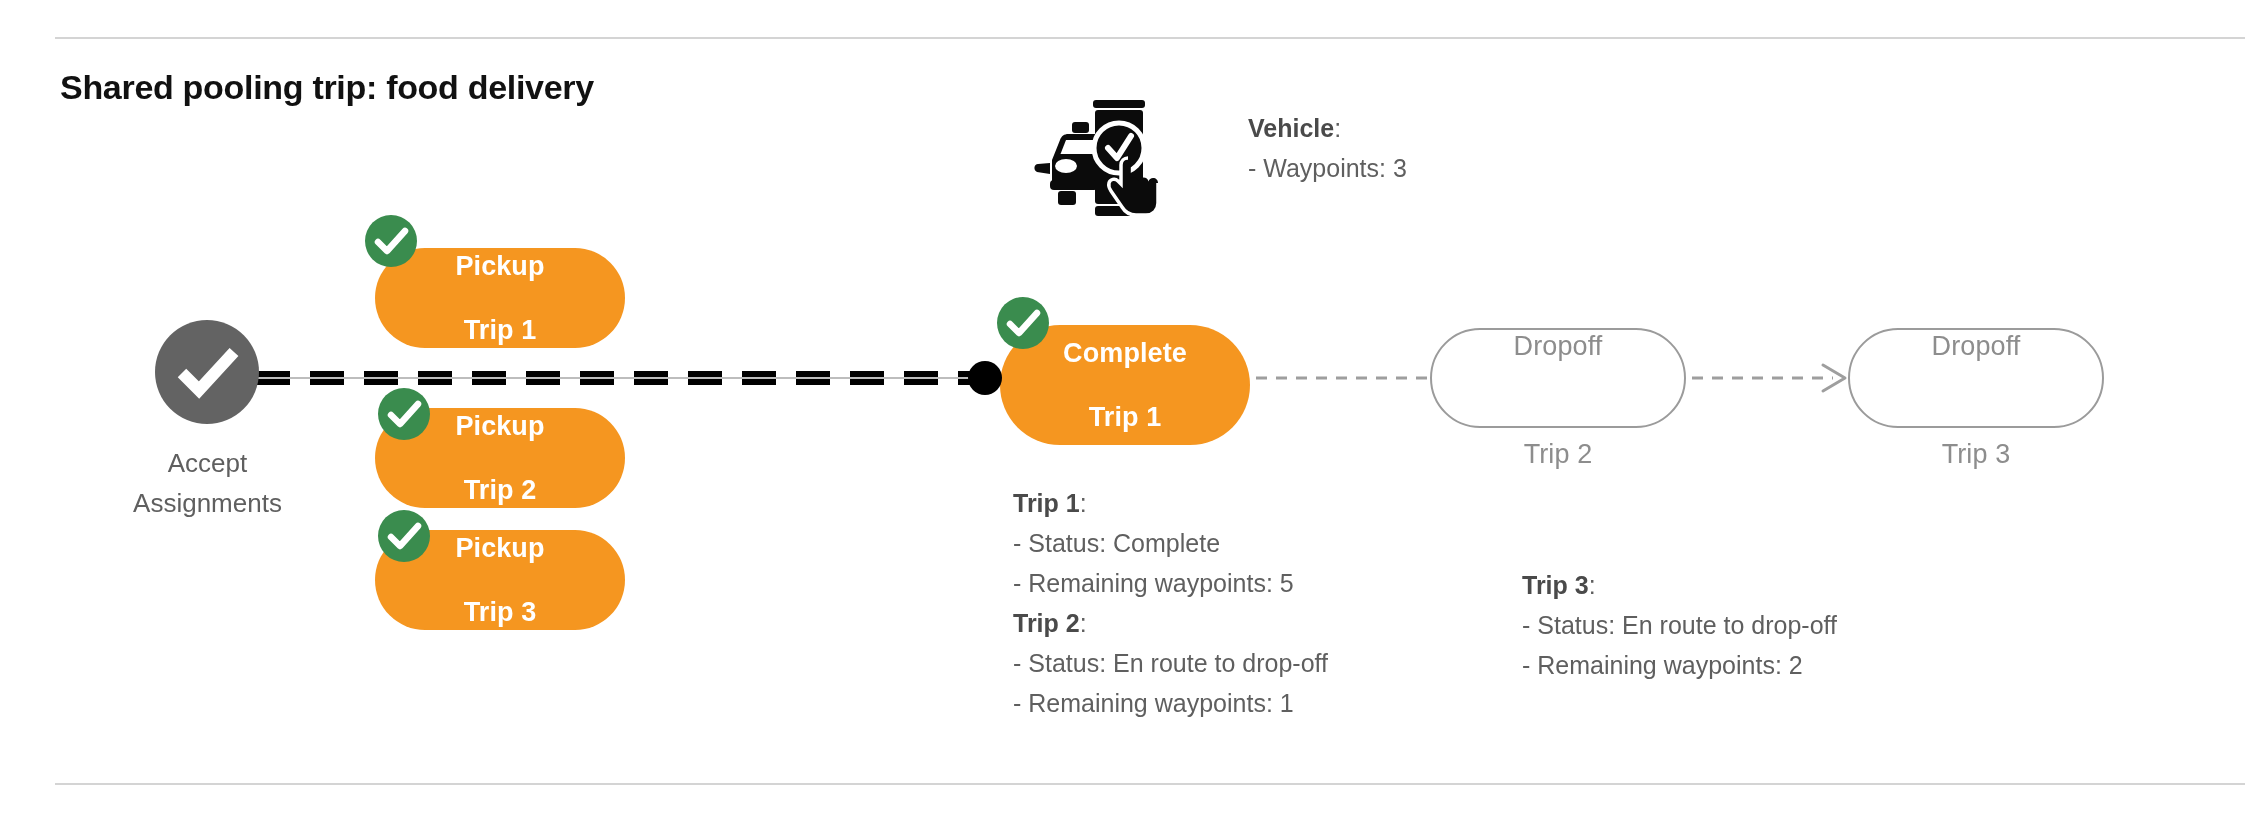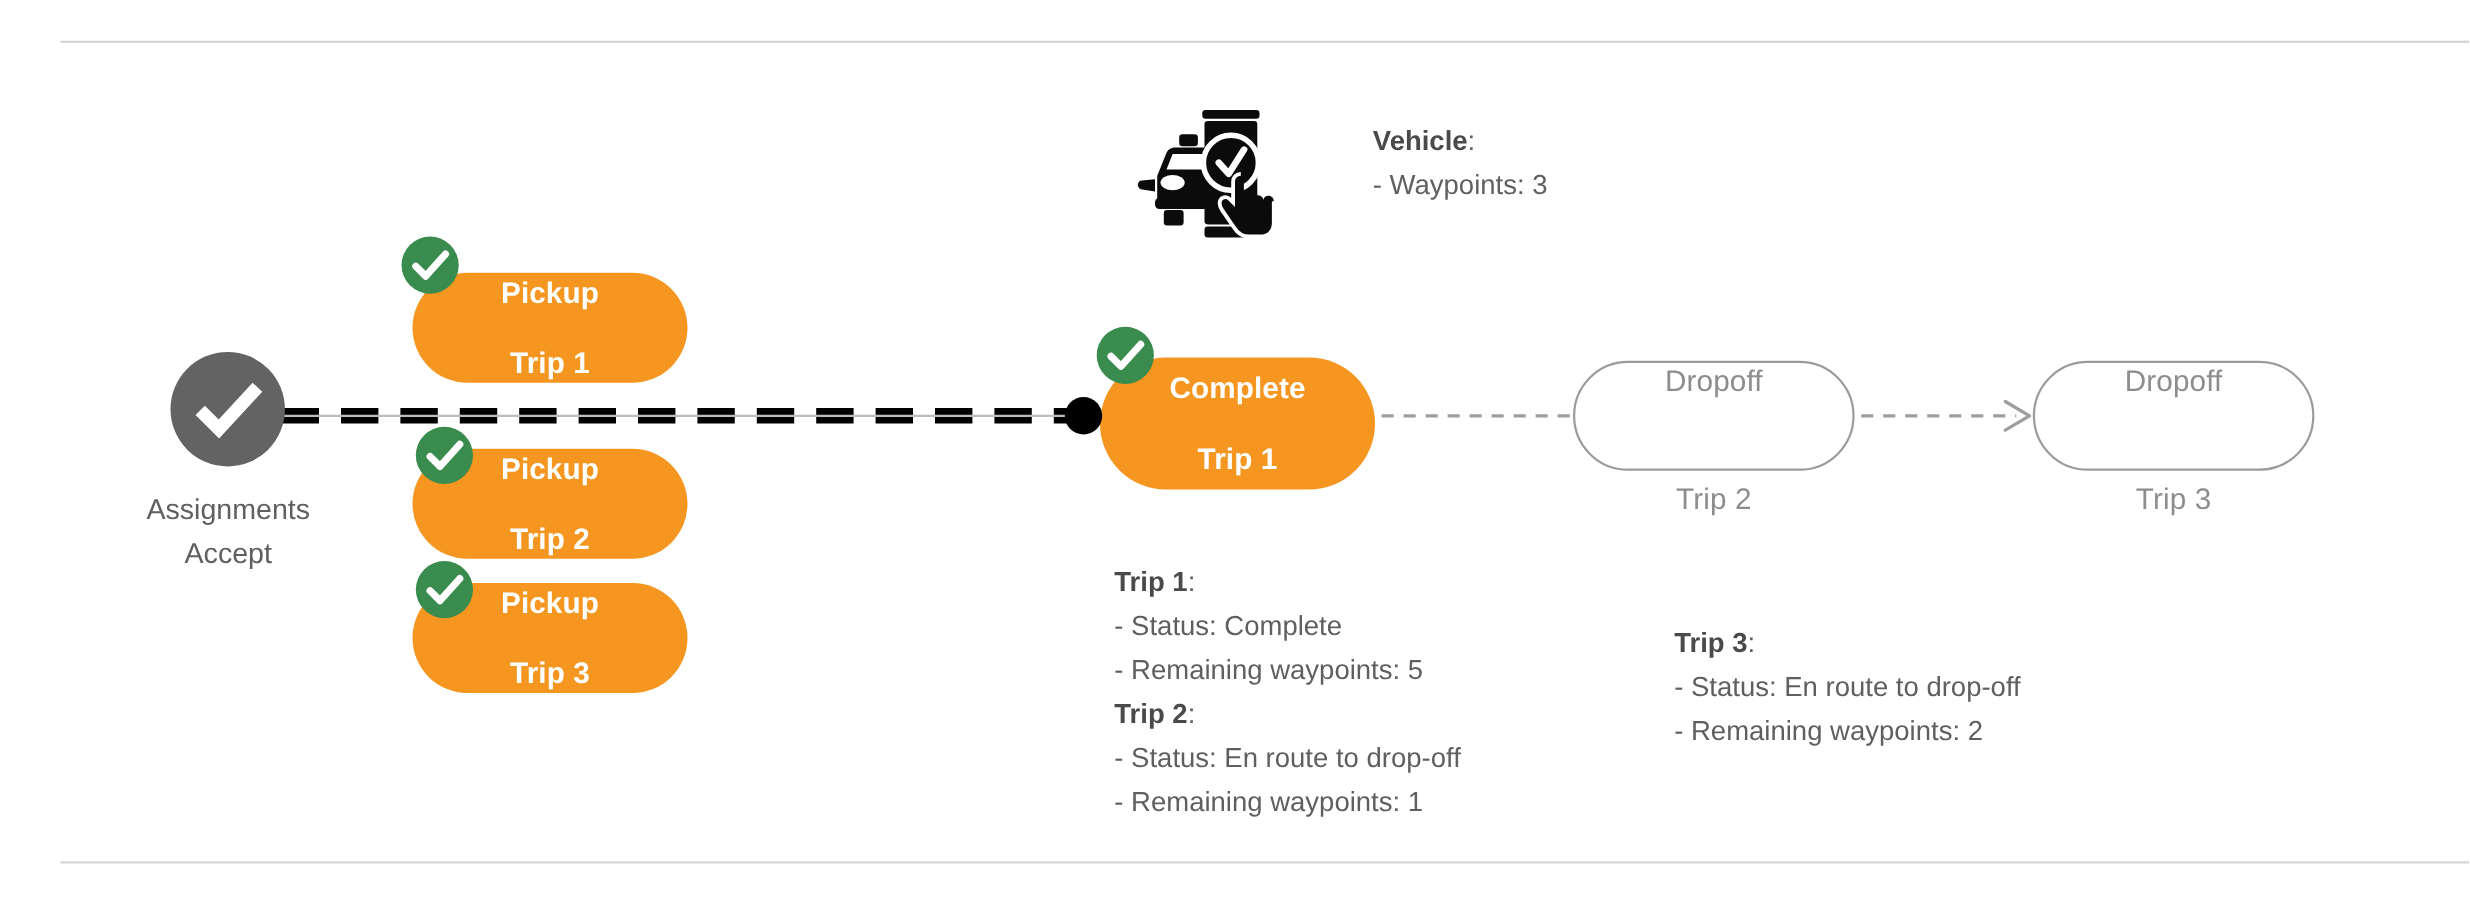--- a/index.html
+++ b/index.html
@@ -161,53 +161,54 @@
     color: #5f5f5f;
     font-size: 25px;
     line-height: 40px;
     white-space: nowrap;
   }
   .info-block .hd {
     font-weight: bold;
     color: #4a4a4a;
   }
   .info-vehicle { left: 1248px; top: 108px; }
-  .info-trip12  { left: 1013px; top: 509px; }
+  .info-trip12  { left: 1013px; top: 483px; }
   .info-trip3   { left: 1522px; top: 565px; }
 </style>
 </head>
 <body>
 
 <div id="stage">
 
   <div class="rule top"></div>
   <div class="rule bottom"></div>
 
+  <div class="page-title">Shared pooling trip: food delivery</div>
 
   <svg id="wires" viewBox="0 0 2245 825">
 
     <line x1="256" y1="378" x2="990" y2="378" stroke="#000000" stroke-width="14" stroke-linecap="butt" stroke-dasharray="34 20"></line>
 
     <line x1="256" y1="378" x2="990" y2="378" stroke="#bdbdbd" stroke-width="2"></line>
 
     <line x1="1256" y1="378" x2="1428" y2="378" stroke="#9e9e9e" stroke-width="3" stroke-dasharray="11 9"></line>
 
     <line x1="1692" y1="378" x2="1833" y2="378" stroke="#9e9e9e" stroke-width="3" stroke-dasharray="11 9"></line>
     <path d="M 1823 365 L 1845 378 L 1823 391" fill="none" stroke="#9e9e9e" stroke-width="3" stroke-linecap="round" stroke-linejoin="round"></path>
   </svg>
 
   <div class="accept-node">
     <div class="accept-circle"></div>
     <svg width="104" height="104" viewBox="0 0 104 104" style="position:absolute;left:0;top:0;">
       <path d="M 27 53 L 44 70 L 79 32" fill="none" stroke="#ffffff" stroke-width="12" stroke-linecap="butt" stroke-linejoin="miter"></path>
     </svg>
   </div>
   <div class="accept-label">
+    <div>Accept</div>
     <div>Assignments</div>
-    <div>Accept</div>
   </div>
 
   <div class="pill active pill-pickup1">
     <div class="pill-line">Pickup</div>
     <div class="pill-line">Trip 1</div>
   </div>
   <div class="check-badge badge-p1">
     <svg width="52" height="52" viewBox="0 0 52 52">
       <path d="M 13 27 L 22 36 L 40 16" fill="none" stroke="#ffffff" stroke-width="6.5" stroke-linecap="round" stroke-linejoin="round"></path>
     </svg>

